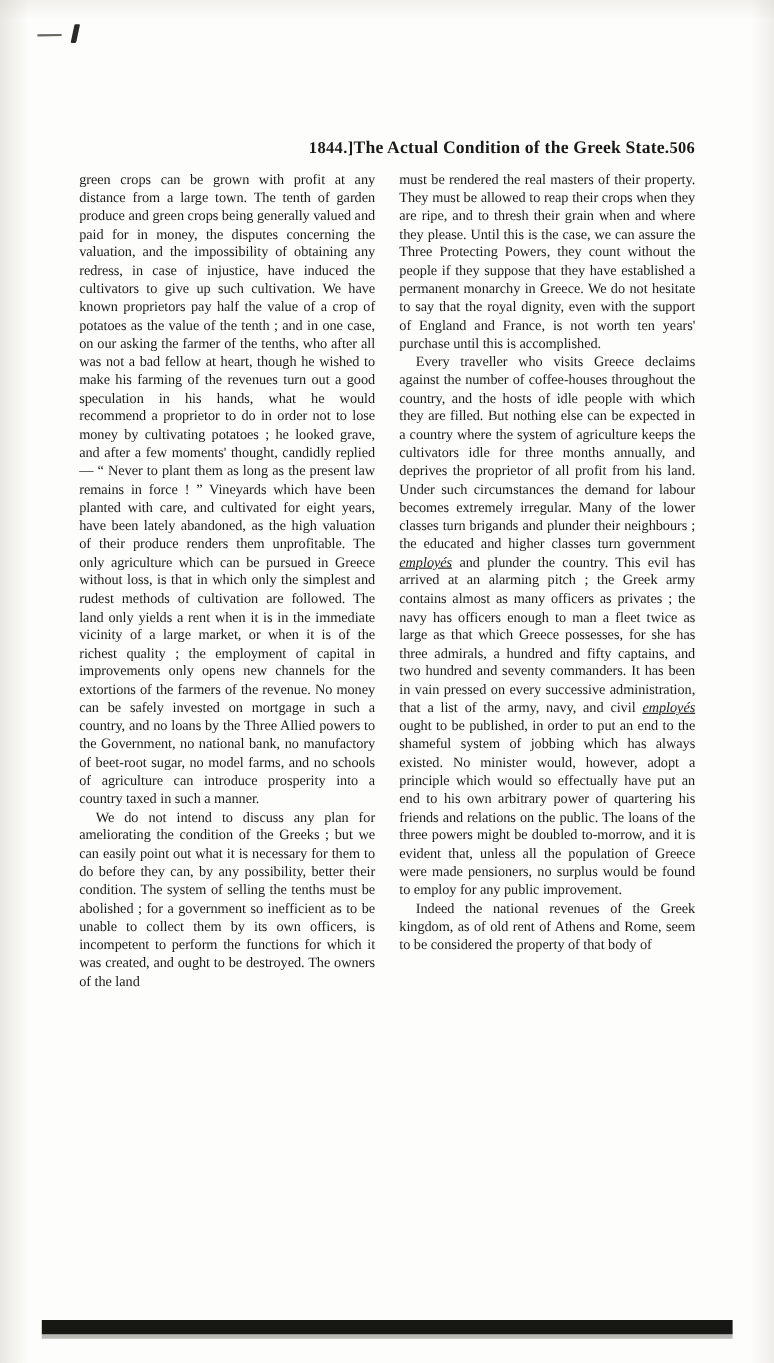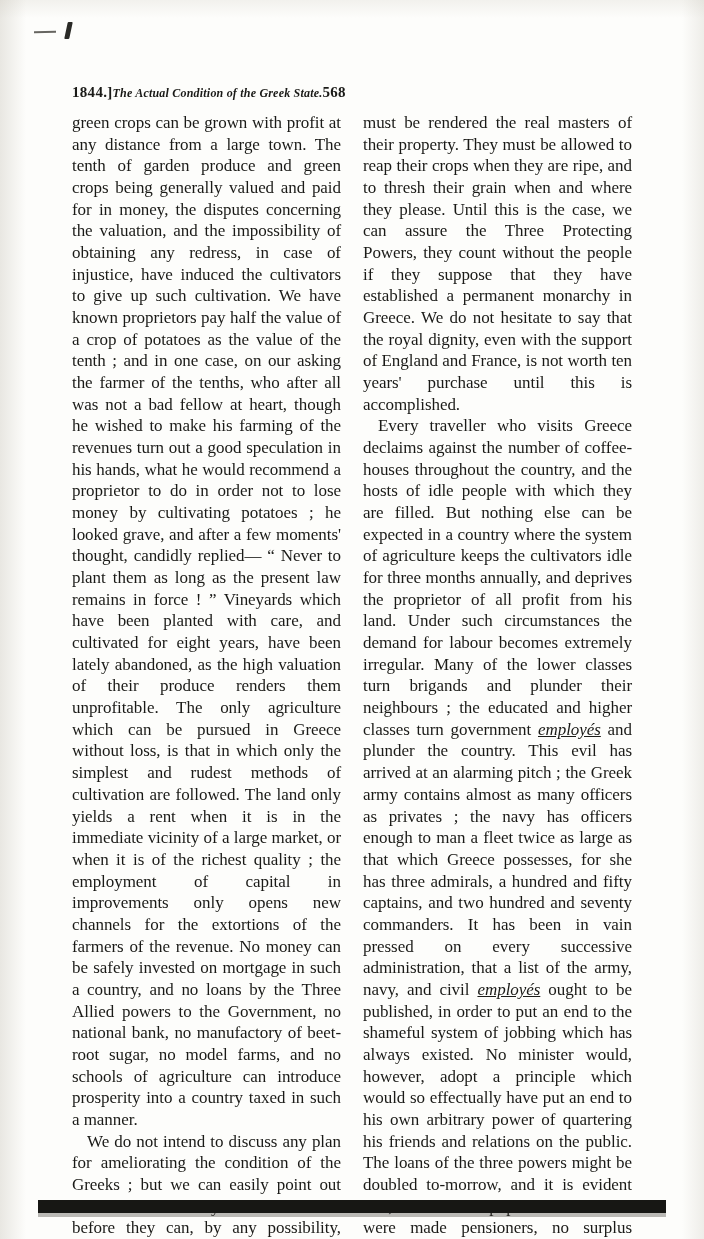--- a/index.html
+++ b/index.html
@@ -70,53 +70,53 @@
 
   .content {
     position: absolute;
     left: 72px;
     top: 84px;
     width: 560px;
   }
   .header-row {
     display: flex;
     align-items: baseline;
-    justify-content: flex-start;
+    justify-content: flex-end;
     font-size: 15.5px;
     margin-bottom: 11px;
+    margin-top: 42px;
   }
   .header-year {
     font-family: "Liberation Serif", serif;
     font-weight: 700;
     letter-spacing: .3px;
     font-size: 15px;
   }
   .header-title {
-    font-style: italic;
     font-weight: 700;
-    font-size: 12px;
+    font-size: 16px;
     letter-spacing: .2px;
     white-space: nowrap;
   }
   .header-page {
     font-weight: 700;
     font-size: 15px;
     letter-spacing: .3px;
   }
 
   .columns {
     display: flex;
     gap: 22px;
   }
   .col {
     width: 269px;
   }
   .col p {
     margin: 0;
-    font-size: 17px;
+    font-size: 13px;
     line-height: 1.275;
     text-align: justify;
     text-justify: inter-word;
     hyphens: manual;
     letter-spacing: -0.05px;
   }
   .col p.indent {
     text-indent: 15px;
   }
   .col p + p {
@@ -130,21 +130,21 @@
 <div class="page">
   <div class="paper-tint"></div>
   <div class="mark-dash"></div>
   <div class="mark-tick"></div>
 
   <div class="content">
 
     <div class="header-row">
       <span class="header-year">1844.]</span>
       <span class="header-title">The Actual Condition of the Greek State.</span>
-      <span class="header-page">568</span>
+      <span class="header-page">506</span>
     </div>
 
     <div class="columns">
       <div class="col">
         <p>green crops can be grown with profit at any distance from a large town. The tenth of garden produce and green crops being generally valued and paid for in money, the disputes concerning the valuation, and the impossibility of obtaining any redress, in case of injustice, have induced the cultivators to give up such cultivation. We have known proprietors pay half the value of a crop of potatoes as the value of the tenth ; and in one case, on our asking the farmer of the tenths, who after all was not a bad fellow at heart, though he wished to make his farming of the revenues turn out a good speculation in his hands, what he would recommend a proprietor to do in order not to lose money by cultivating potatoes ; he looked grave, and after a few moments' thought, candidly replied— “ Never to plant them as long as the present law remains in force ! ” Vineyards which have been planted with care, and cultivated for eight years, have been lately abandoned, as the high valuation of their produce renders them unprofitable. The only agriculture which can be pursued in Greece without loss, is that in which only the simplest and rudest methods of cultivation are followed. The land only yields a rent when it is in the immediate vicinity of a large market, or when it is of the richest quality ; the employment of capital in improvements only opens new channels for the extortions of the farmers of the revenue. No money can be safely invested on mortgage in such a country, and no loans by the Three Allied powers to the Government, no national bank, no manufactory of beet-root sugar, no model farms, and no schools of agriculture can introduce prosperity into a country taxed in such a manner.</p>
         <p class="indent">We do not intend to discuss any plan for ameliorating the condition of the Greeks ; but we can easily point out what it is necessary for them to do before they can, by any possibility, better their condition. The system of selling the tenths must be abolished ; for a government so inefficient as to be unable to collect them by its own officers, is incompetent to perform the functions for which it was created, and ought to be destroyed. The owners of the land</p>
       </div>
       <div class="col">
         <p>must be rendered the real masters of their property. They must be allowed to reap their crops when they are ripe, and to thresh their grain when and where they please. Until this is the case, we can assure the Three Protecting Powers, they count without the people if they suppose that they have established a permanent monarchy in Greece. We do not hesitate to say that the royal dignity, even with the support of England and France, is not worth ten years' purchase until this is accomplished.</p>
         <p class="indent">Every traveller who visits Greece declaims against the number of coffee-houses throughout the country, and the hosts of idle people with which they are filled. But nothing else can be expected in a country where the system of agriculture keeps the cultivators idle for three months annually, and deprives the proprietor of all profit from his land. Under such circumstances the demand for labour becomes extremely irregular. Many of the lower classes turn brigands and plunder their neighbours ; the educated and higher classes turn government <i>employés</i> and plunder the country. This evil has arrived at an alarming pitch ; the Greek army contains almost as many officers as privates ; the navy has officers enough to man a fleet twice as large as that which Greece possesses, for she has three admirals, a hundred and fifty captains, and two hundred and seventy commanders. It has been in vain pressed on every successive administration, that a list of the army, navy, and civil <i>employés</i> ought to be published, in order to put an end to the shameful system of jobbing which has always existed. No minister would, however, adopt a principle which would so effectually have put an end to his own arbitrary power of quartering his friends and relations on the public. The loans of the three powers might be doubled to-morrow, and it is evident that, unless all the population of Greece were made pensioners, no surplus would be found to employ for any public improvement.</p>

